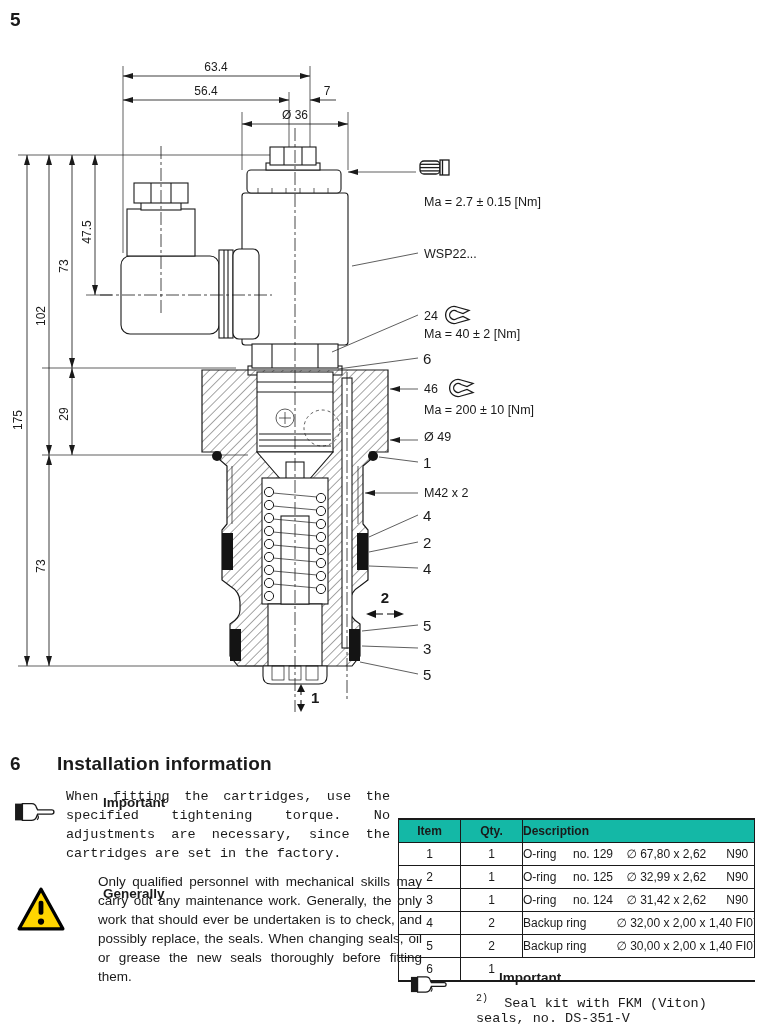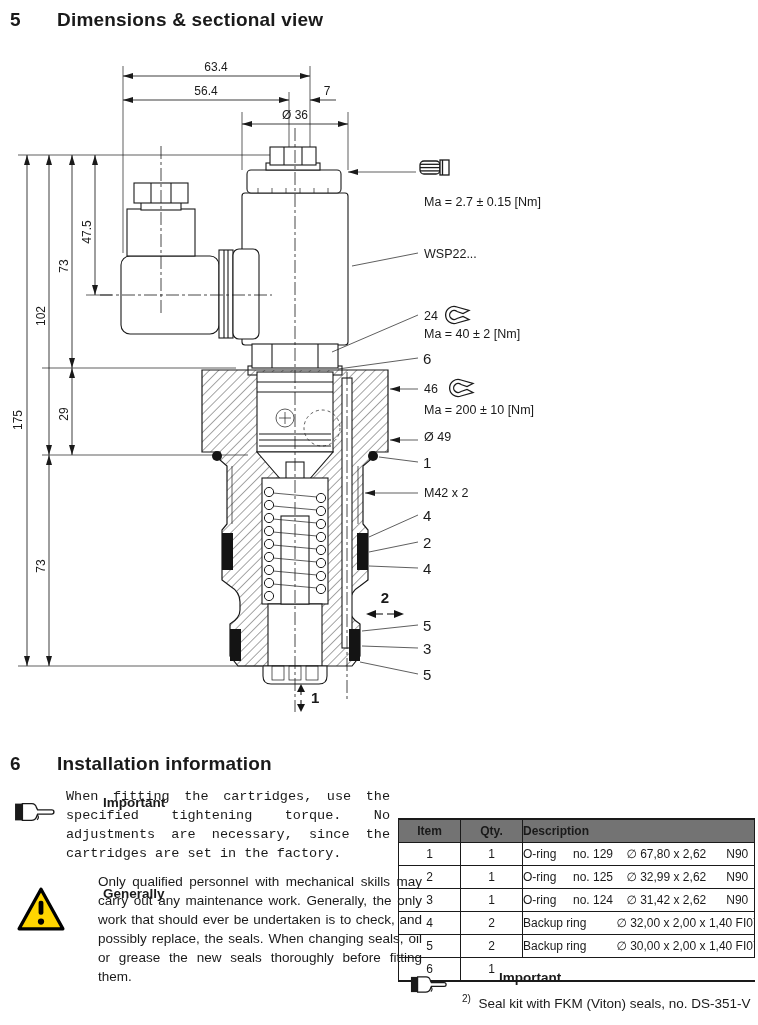--- a/index.html
+++ b/index.html
@@ -24,34 +24,33 @@
   .icon{stroke:#1a1a1a;fill:none;stroke-width:1.3;}
   
   .note-title{position:absolute;font-size:13.5px;font-weight:bold;margin-left:37px;}
   .note-body{position:absolute;width:324px;font-size:13.5px;line-height:19px;text-align:justify;}
   .kit-title{position:absolute;font-size:13.5px;font-weight:bold;}
   .kit-title sup{font-size:10px;font-weight:bold;}
   #seal-table{position:absolute;left:398px;top:818px;width:357px;border-top:2px solid #1a1a1a;border-bottom:2px solid #1a1a1a;}
   .trow{display:grid;grid-template-columns:62px 62px 1fr;height:22px;line-height:22px;
         font-size:12px;border-bottom:1px solid #1a1a1a;}
   .trow:last-child{border-bottom:none;}
-  .trow.head{background:#737373;font-weight:bold;border-bottom:1.5px solid #1a1a1a;}
+  .trow.head{background:#14b8a6;font-weight:bold;border-bottom:1.5px solid #1a1a1a;}
   .tc{border-left:1px solid #1a1a1a;text-align:center;}
   .tc.desc{text-align:left;white-space:pre;border-right:1px solid #1a1a1a;overflow:hidden;}
   .fn-text{position:absolute;font-size:13.5px;}
   .fn-text sup{font-size:10px;}
 </style>
 </head>
 <body>
 
 <div id="page">
 
   <div class="sec-head" style="top:9px;left:10px;">
     <span class="sec-num">5</span>
-    <span>Dimensions &amp; sectional view</span>
   </div>
 
   <svg id="drawing-svg" width="758" height="745" viewBox="0 0 758 745">
     <defs>
       <pattern id="hatch" width="6.5" height="6.5" patternUnits="userSpaceOnUse" patternTransform="rotate(45)">
         <line x1="0" y1="0" x2="0" y2="6.5" stroke="#3a3a3a" stroke-width="0.9"></line>
       </pattern>
       <marker id="ar" markerWidth="11" markerHeight="8" refX="10" refY="3" orient="auto-start-reverse" markerUnits="userSpaceOnUse">
         <path d="M0,0 L10,3 L0,6 Z" fill="#1a1a1a"></path>
       </marker>
@@ -325,17 +324,17 @@
       <div class="tc">1</div>
     </div>
   </div>
 
   <svg style="position:absolute;left:410px;top:972px;" width="38" height="25" viewBox="0 0 40 26">
     <rect x="1" y="5" width="7" height="16" fill="#1a1a1a"></rect>
     <path d="M8,5 L17,5 C20,5 21,7 21.5,9 L22.5,11 L36,11 C37.5,11 38,12 38,13 C38,14 37.5,15 36,15 L22.5,15 L21.5,17.5 C20.8,19.5 19.5,21 16.5,21 L8,21 Z" fill="#fff" stroke="#1a1a1a" stroke-width="1.3"></path>
     <path d="M22,15.5 q2.5,2.5 0,5" fill="none" stroke="#1a1a1a" stroke-width="1.1"></path>
   </svg>
   <div class="note-title" style="left:462px;top:970px;">Important</div>
-  <div class="fn-text" style="left:462px;top:993px;">
+  <div class="fn-text" style="left:476px;top:993px;font-family:Liberation Mono, monospace;">
     <sup>2)</sup>&nbsp;&nbsp;<span>Seal kit with FKM (Viton) seals, no. DS-351-V</span>
   </div>
 
 </div>
 
 </body></html>

